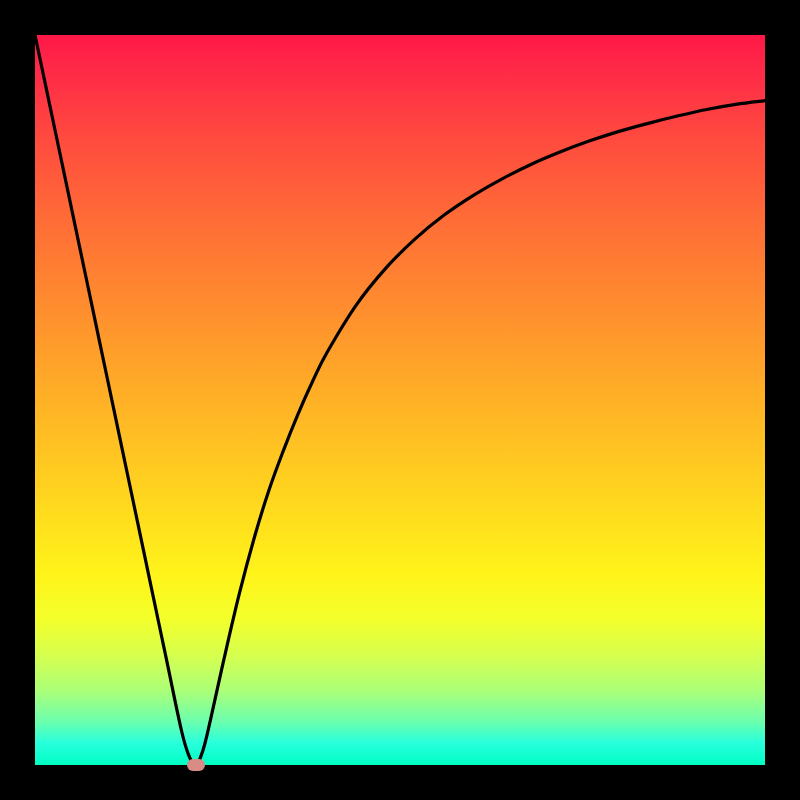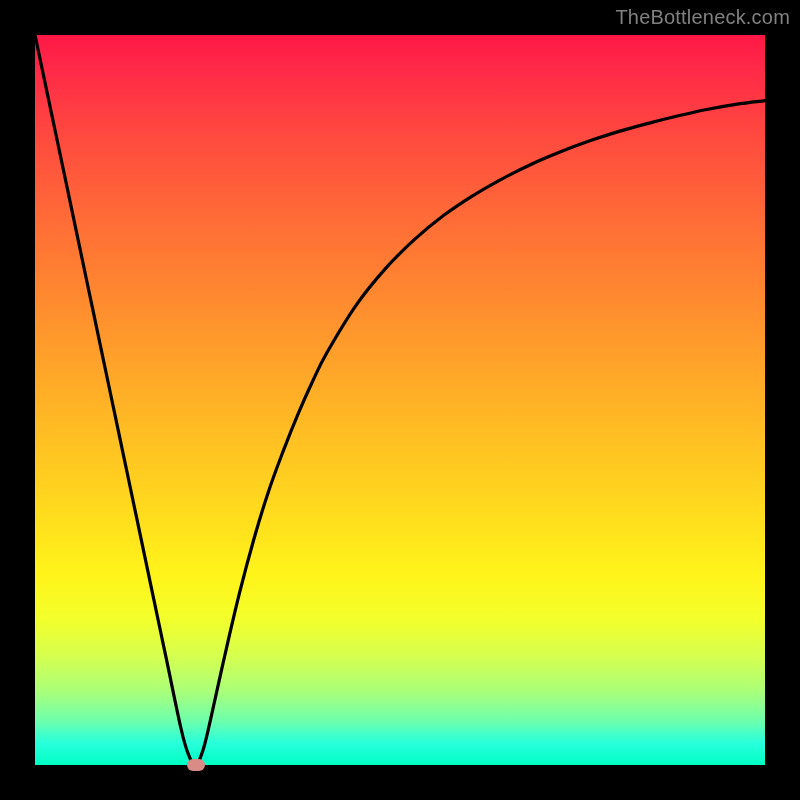--- a/index.html
+++ b/index.html
@@ -63,20 +63,19 @@
     height: 12px;
     background: #d98b86;
     border-radius: 8px;
     transform: translate(-50%, -50%);
   }
 </style>
 </head>
 <body>
 
 <div class="frame">
-  <div class="watermark">TheBottleneck.com</div>
   <div class="plot-area">
     <svg class="curve-layer" viewBox="0 0 730 730" preserveAspectRatio="none">
       <path id="curve-path" d="M 0 0 C 2.6279999999999997 12.483000000000004, 9.344000000000001 44.384000000000036, 14.6 69.35000000000002 C 19.855999999999998 94.316, 23.944 113.73399999999992, 29.2 138.69999999999993 C 34.455999999999996 163.66599999999994, 38.544 183.08400000000006, 43.8 208.05000000000007 C 49.056 233.01600000000008, 53.144 252.434, 58.4 277.4 C 63.656 302.366, 67.744 321.784, 73 346.75 C 78.256 371.716, 82.344 391.134, 87.6 416.1 C 92.856 441.06600000000003, 96.944 460.484, 102.2 485.45 C 107.456 510.416, 111.544 529.834, 116.8 554.8 C 122.056 579.766, 126.144 599.184, 131.4 624.15 C 136.656 649.116, 142.058 676.418, 146 693.5 C 149.942 710.582, 150.672 712.4799999999999, 153.29999999999998 719.05 C 155.92799999999997 725.62, 157.97199999999998 730.657, 160.6 730 C 163.228 729.343, 165.27200000000002 723.284, 167.9 715.4 C 170.528 707.516, 171.25799999999998 703.282, 175.2 686.2 C 179.142 669.118, 184.544 643.495, 189.8 620.5 C 195.056 597.505, 199.144 579.474, 204.4 558.45 C 209.656 537.426, 213.744 522.096, 219 503.7 C 224.256 485.304, 228.344 472.018, 233.6 456.25 C 238.856 440.482, 242.94400000000002 429.897, 248.20000000000002 416.1 C 253.45600000000002 402.30300000000005, 257.54400000000004 392.083, 262.8 379.6 C 268.056 367.117, 272.144 357.919, 277.4 346.75 C 282.65599999999995 335.581, 284.116 331.347, 292 317.55 C 299.884 303.75300000000004, 310.688 285.211, 321.2 270.1 C 331.712 254.989, 339.888 245.426, 350.4 233.59999999999997 C 360.912 221.77399999999994, 369.088 213.99219999999997, 379.6 204.39999999999998 C 390.112 194.8078, 398.288 188.19399999999993, 408.8 180.30999999999995 C 419.312 172.42599999999996, 427.488 167.17000000000002, 438 160.60000000000002 C 448.512 154.03000000000003, 456.688 149.46020000000004, 467.2 143.81000000000006 C 477.712 138.15980000000008, 485.88800000000003 134.07180000000002, 496.40000000000003 129.21000000000004 C 506.91200000000003 124.34820000000003, 515.0880000000001 121.00480000000007, 525.6 116.80000000000007 C 536.112 112.59520000000006, 544.288 109.52920000000003, 554.8 105.85000000000002 C 565.3119999999999 102.17080000000001, 573.488 99.51360000000001, 584 96.36000000000001 C 594.512 93.20640000000002, 602.688 91.08940000000005, 613.1999999999999 88.33000000000004 C 623.7119999999999 85.57060000000003, 631.8879999999999 83.52659999999997, 642.4 81.02999999999997 C 652.912 78.53339999999997, 661.0880000000001 76.56240000000003, 671.6 74.46000000000004 C 682.112 72.35760000000005, 690.288 70.92680000000004, 700.8 69.35000000000002 C 711.3119999999999 67.7732, 724.744 66.35699999999994, 730 65.69999999999993" fill="none" stroke="#000" stroke-width="3.2" stroke-linejoin="round" stroke-linecap="round"></path>
     </svg>
     <div id="marker" class="marker" style="left: 160.6px; top: 730px; background: rgb(217, 139, 134);"></div>
   </div>
 </div>
 
 </body></html>

